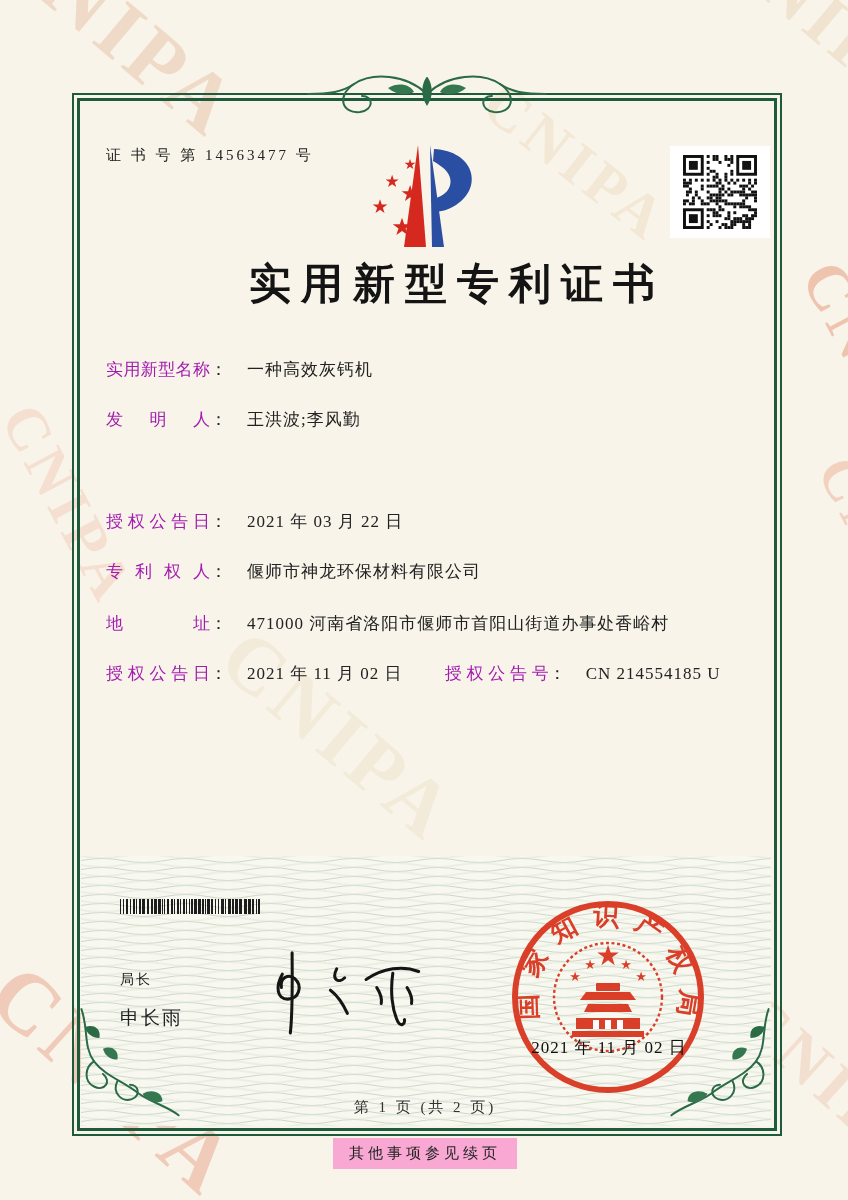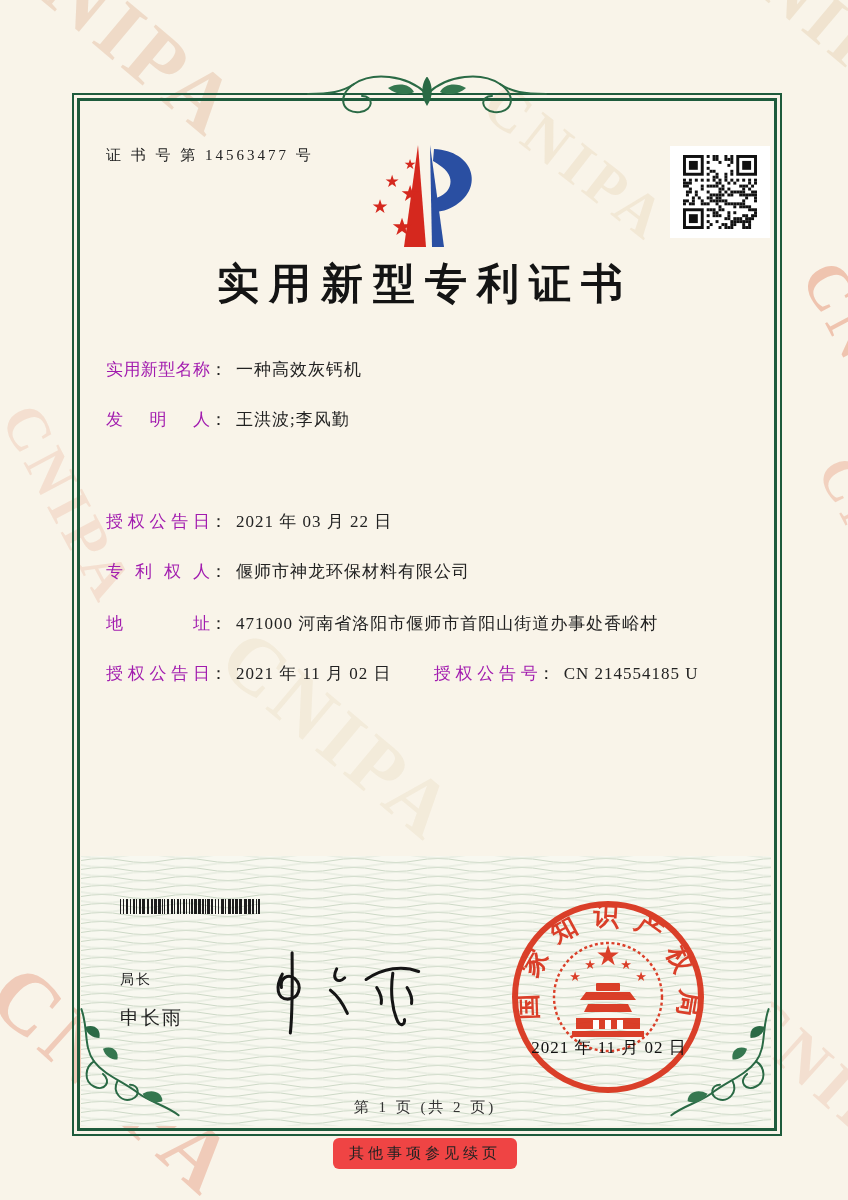--- a/index.html
+++ b/index.html
@@ -12,26 +12,26 @@
   .frame-inner{position:absolute;left:3px;top:3px;right:3px;bottom:3px;border:3px solid #1e5b3c;}
   .waves{position:absolute;left:81px;top:856px;}
   .flourish{position:absolute;}
   .fl-br{transform:scaleX(-1);}
   
   .certno{position:absolute;left:106px;top:146px;font-size:15px;letter-spacing:3px;color:#222;}
   .logo{position:absolute;left:358px;top:143px;}
   .qr-box{position:absolute;left:670px;top:146px;width:100px;height:92px;background:#fff;
           display:flex;align-items:center;justify-content:center;}
   .title{position:absolute;left:72px;top:256px;width:706px;text-align:center;
-         font-size:42px;font-weight:700;letter-spacing:10px;color:#141414;}
+         font-size:42px;font-weight:700;letter-spacing:10px;color:#141414;padding-left:32px;}
   
   .row{position:absolute;left:106px;font-size:17px;white-space:nowrap;}
   .f-label{display:inline-block;width:104px;text-align:justify;text-align-last:justify;color:#a21caf;}
   .f-colon{color:#222;}
-  .f-value{margin-left:9px;letter-spacing:1px;color:#222;}
+  .f-value{margin-left:20px;letter-spacing:1px;color:#222;}
   .grant2{margin-left:42px;}
   
   .body-text{position:absolute;left:104px;top:699px;width:650px;font-size:17px;line-height:1.52;
              text-align:justify;color:#222;}
   .body-text p{margin:0;text-indent:2em;}
   
   .barcode{position:absolute;left:120px;top:899px;width:214px;height:15px;display:flex;align-items:stretch;}
   .barcode span{background:#1d1d1d;height:100%;}
   
   .signer-title{position:absolute;left:120px;top:971px;font-size:14px;letter-spacing:2px;
@@ -40,22 +40,22 @@
                 font-family:"Liberation Sans",sans-serif;color:#222;}
   .signature{position:absolute;left:252px;top:942px;}
   
   .seal{position:absolute;left:508px;top:897px;}
   .seal-date{position:absolute;left:524px;top:1036px;width:170px;text-align:center;
              font-size:17px;letter-spacing:1px;color:#111;z-index:3;}
   
   .page-footer{position:absolute;left:72px;top:1098px;width:706px;text-align:center;
                font-size:15px;letter-spacing:3px;color:#333;z-index:2;}
   .cont-wrap{position:absolute;left:72px;top:1138px;width:706px;text-align:center;}
-  .cont-note{display:inline-block;background:#ef4444;padding:6px 16px;font-size:15px;
-             letter-spacing:4px;color:#222;border-radius:6px;}
+  .cont-note{display:inline-block;background:#f9a8d4;padding:6px 16px;font-size:15px;
+             letter-spacing:4px;color:#222;}
 </style>
 </head>
 <body>
 
 <div class="page" data-name="patent-certificate-page">
 
   <div data-name="cnipa-watermark" style="left:-28px;top:-22px;transform:rotate(40deg);font-size:84px;color:rgba(214,160,122,.30);">CNIPA</div>
   <div data-name="cnipa-watermark" style="left:696px;top:-24px;transform:rotate(40deg);font-size:72px;color:rgba(222,192,152,.32);">CNIPA</div>
   <div data-name="cnipa-watermark" style="left:468px;top:128px;transform:rotate(38deg);font-size:60px;color:rgba(224,196,158,.26);">CNIPA</div>
   <div data-name="cnipa-watermark" style="left:758px;top:330px;transform:rotate(62deg);font-size:64px;color:rgba(226,128,96,.42);">CNIPA</div>

